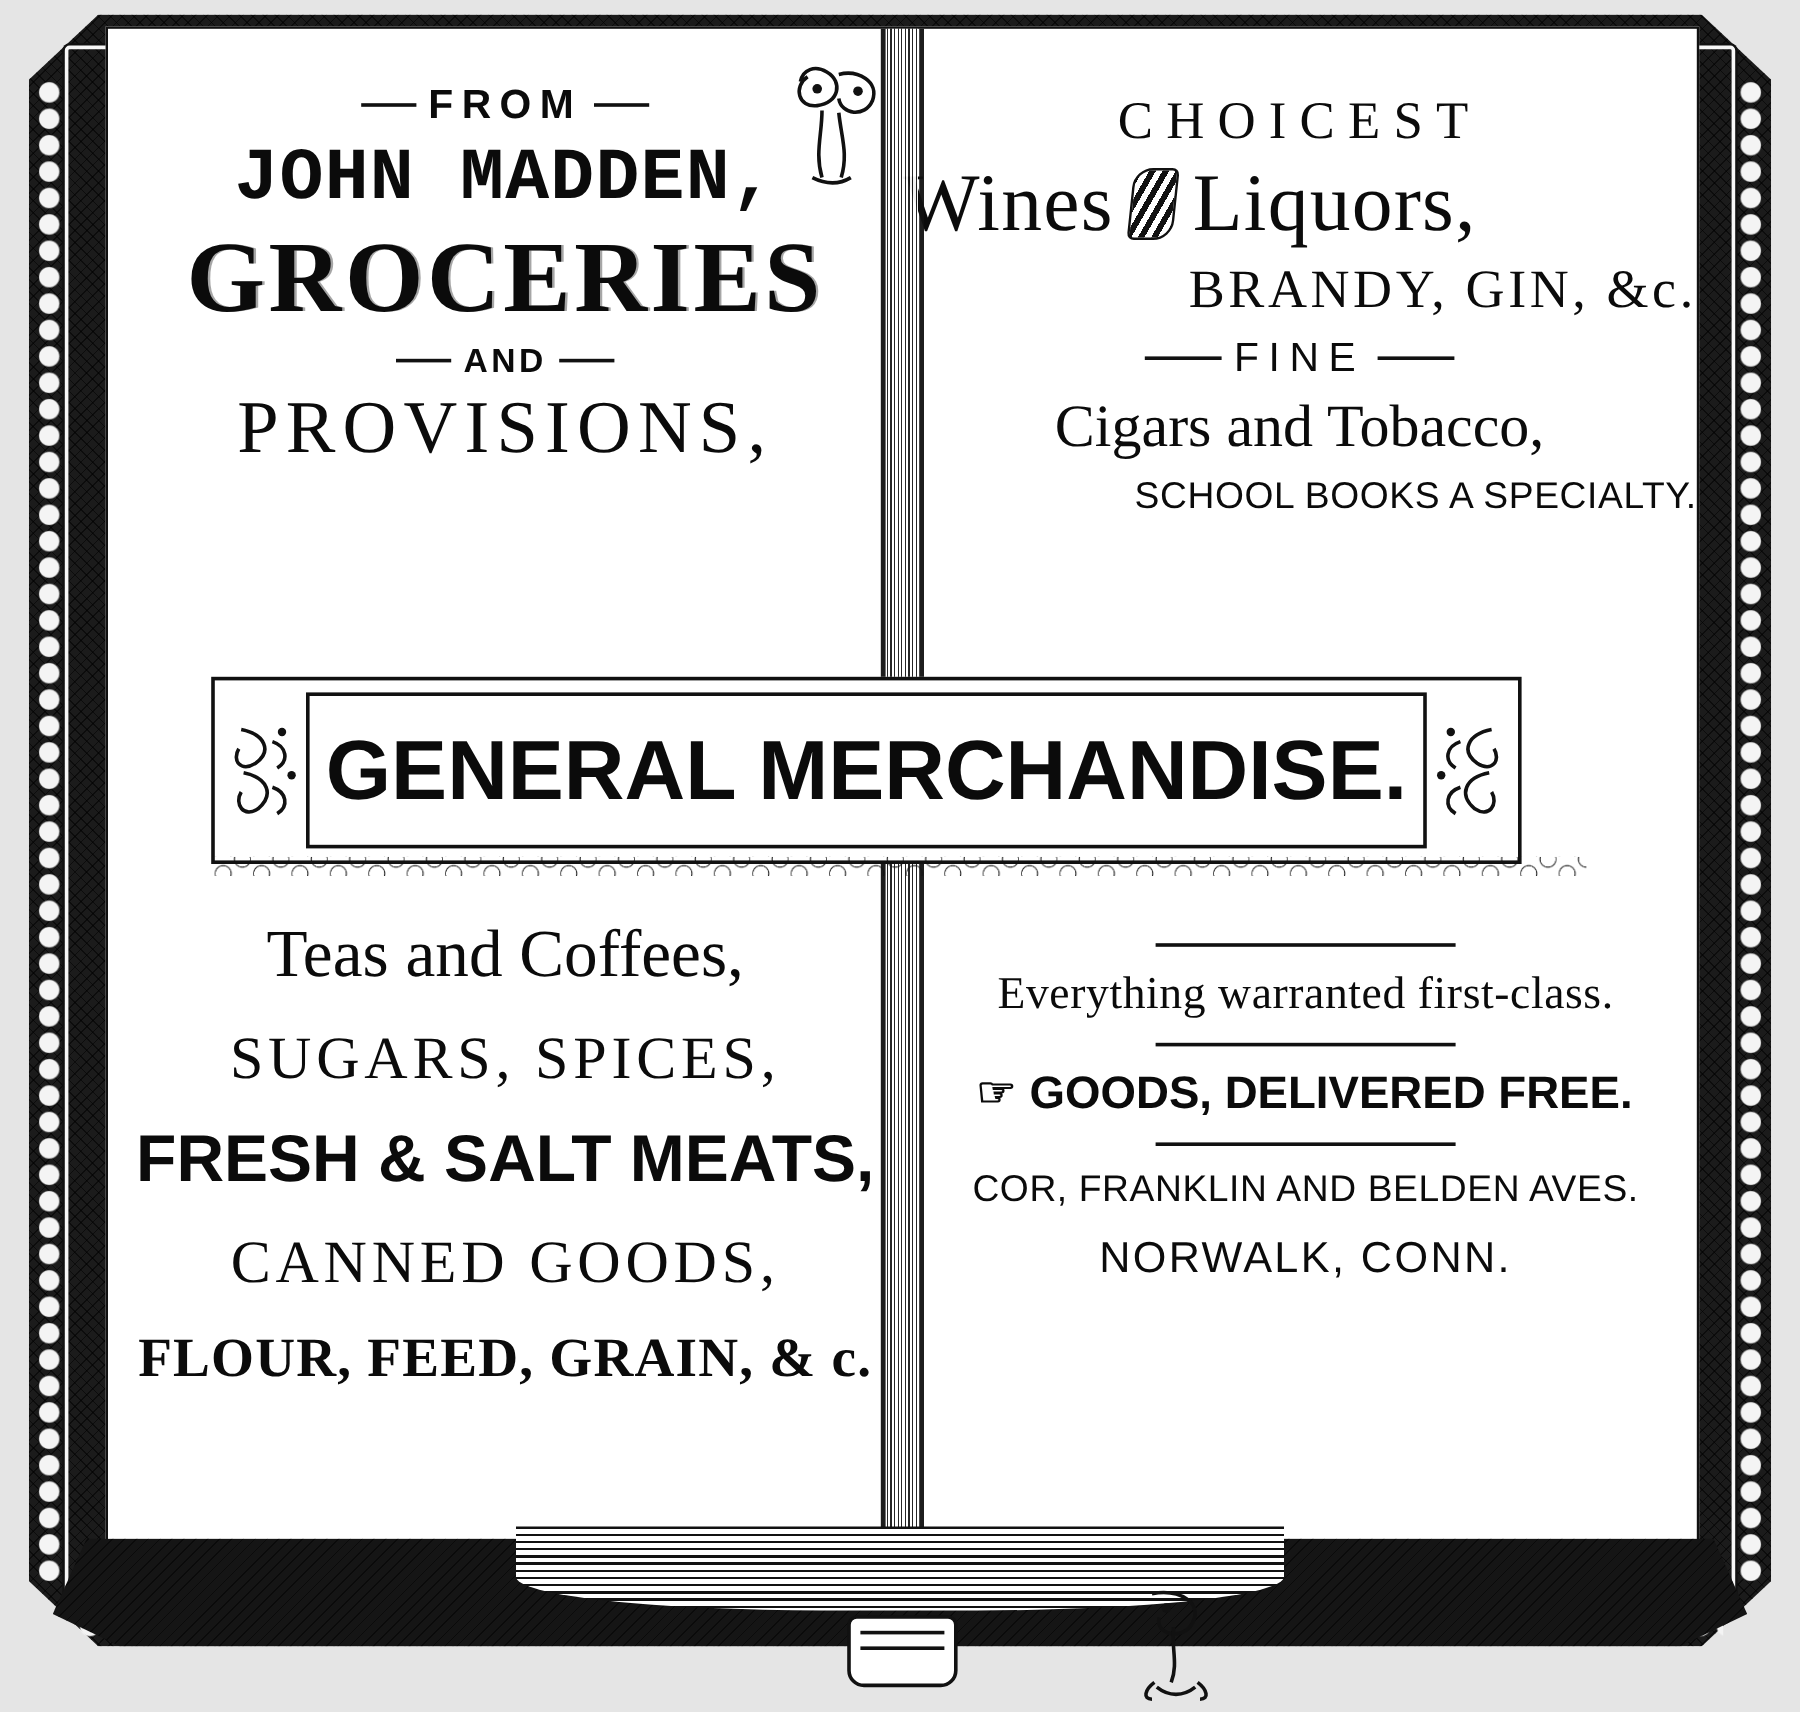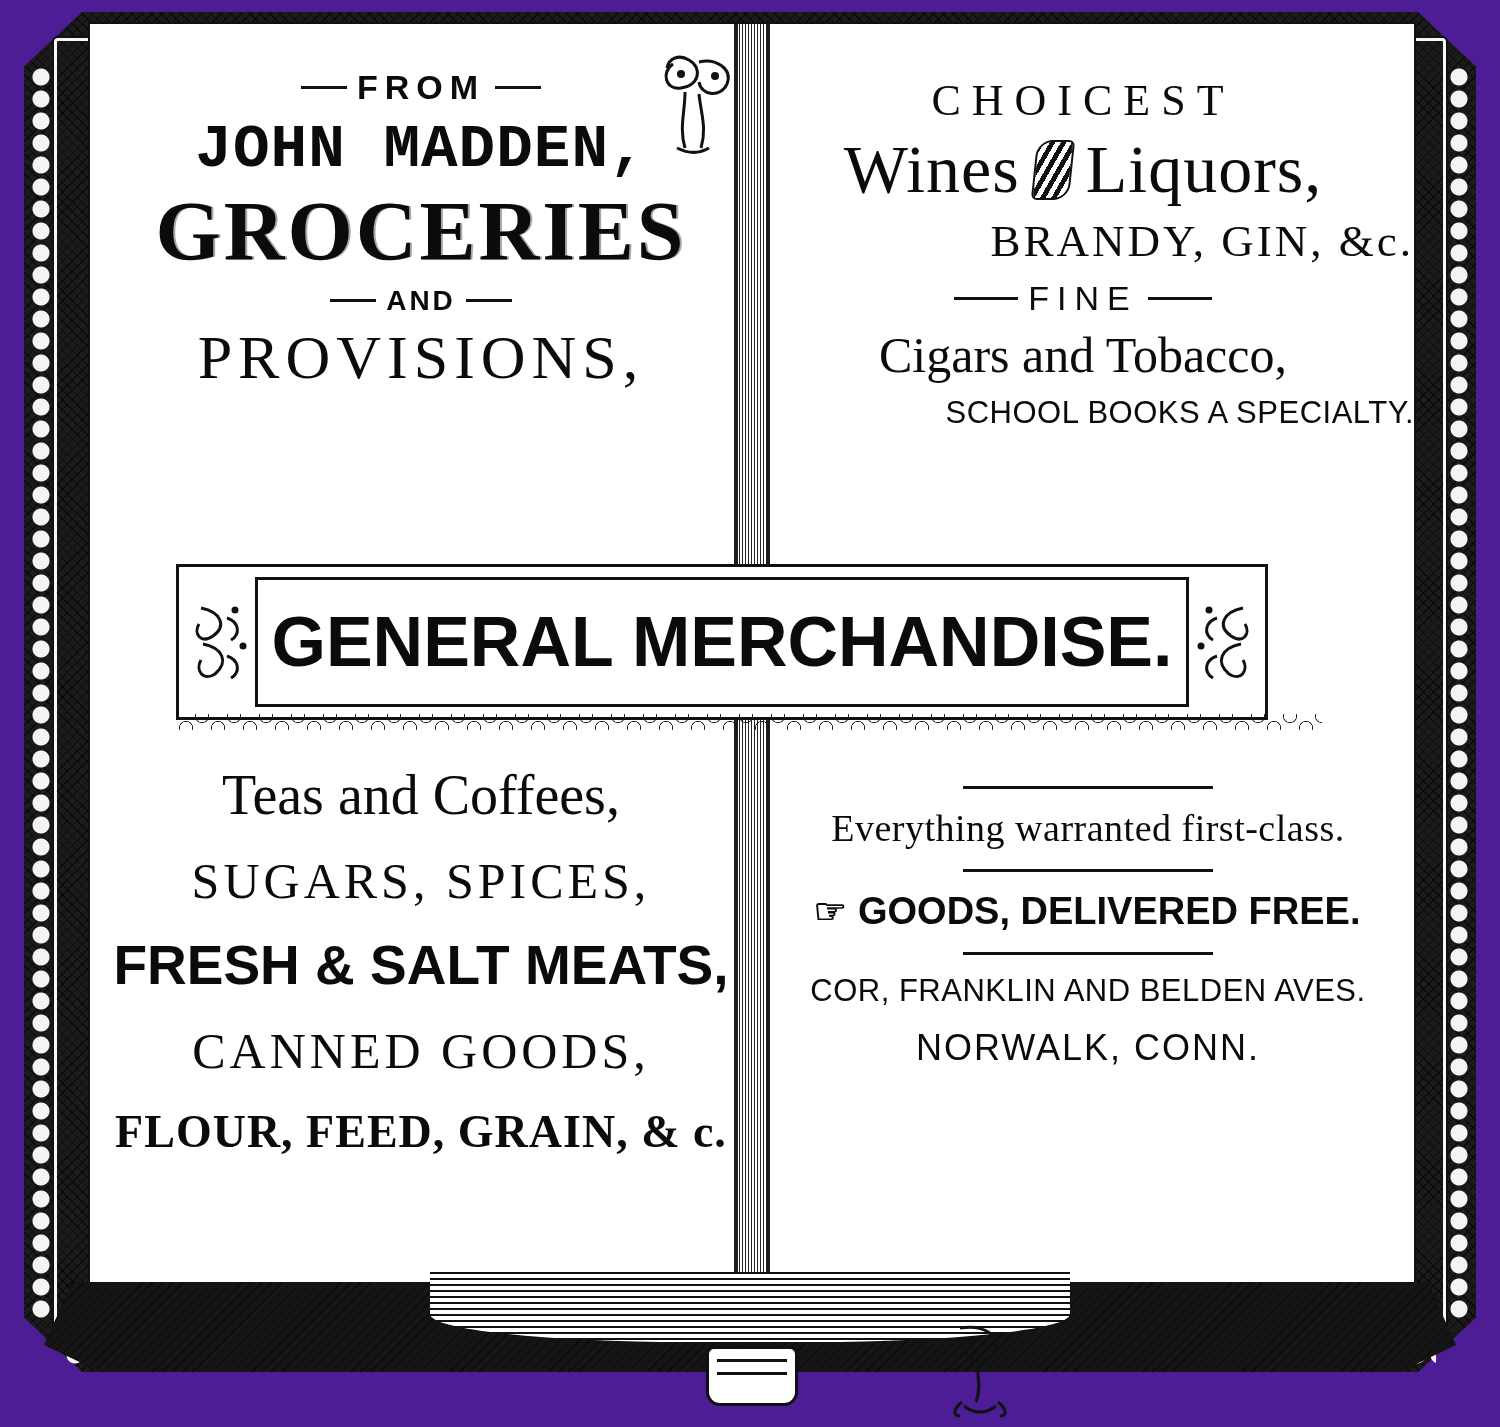--- a/index.html
+++ b/index.html
@@ -12,21 +12,21 @@
     height: 1427px;
     overflow: hidden;
     font-family: "Liberation Serif", serif;
     color: #0b0b0b;
   }
 
   #ad {
     position: relative;
     width: 1500px;
     height: 1427px;
-    background: #4c1d95;
+    background: #e5e5e5;
   }
 
   
   .book-frame {
     position: absolute;
     left: 24px;
     top: 12px;
     width: 1452px;
     height: 1360px;
   }
@@ -170,21 +170,21 @@
     letter-spacing: 11px;
   }
   .t-wines {
     font-family: "Liberation Serif", serif;
     font-weight: 400;
     font-size: 68px;
     letter-spacing: 1px;
     margin-top: 10px;
     display: flex;
     align-items: center;
-    justify-content: center;
+    justify-content: flex-start;
     gap: 14px;
   }
   .amp-orn {
     display: inline-block;
     width: 34px; height: 56px;
     background: repeating-linear-gradient(115deg, #111 0 5px, #fff 5px 10px);
     border: 2px solid #111;
     border-radius: 16px 6px 16px 6px;
     transform: skewX(-6deg);
   }

